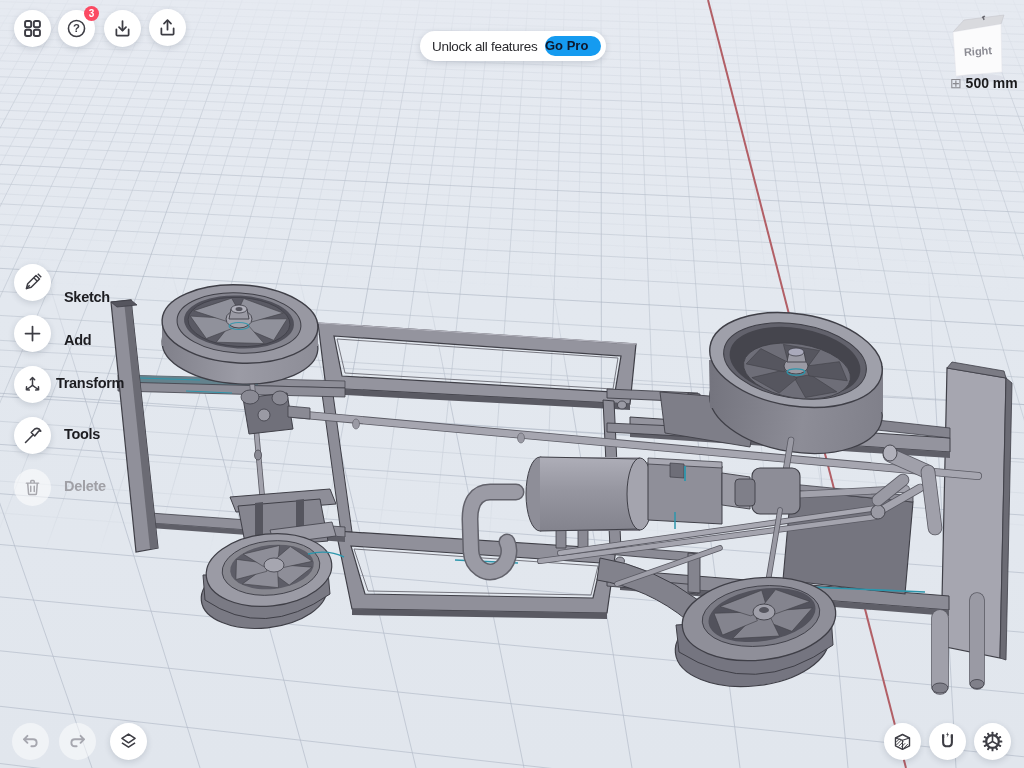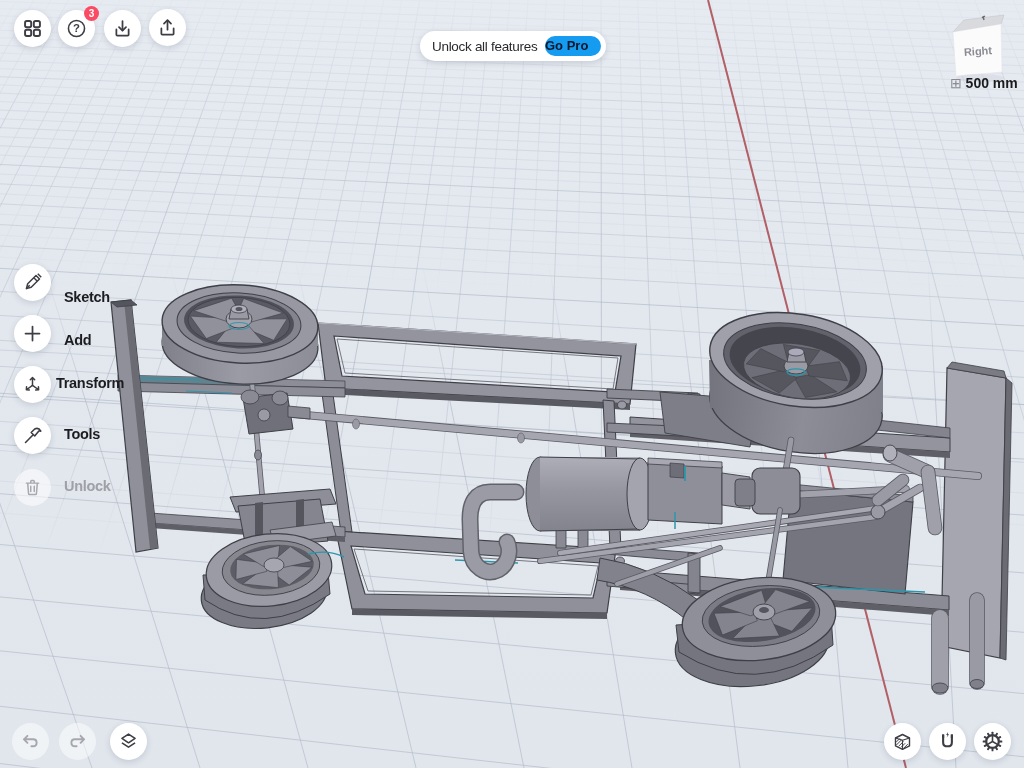--- a/index.html
+++ b/index.html
@@ -468,21 +468,21 @@
     </div>
 <div style="position:absolute;left:64px;top:426px;font:600 14.5px 'Liberation Sans';letter-spacing:-0.3px;color:#1d1d21">Tools</div>
 <div style="position:absolute;left:14px;top:469px;width:37px;height:37px;border-radius:50%;background:rgba(255,255,255,0.55);">
       <svg width="21" height="21" viewBox="0 0 24 24" style="position:absolute;left:8.0px;top:8.0px">
         <g fill="none" stroke="#a8a8ae" stroke-width="1.7" stroke-linecap="round">
           <path d="M5,7 L19,7 M10,7 L10,5 Q10,4 11,4 L13,4 Q14,4 14,5 L14,7 M6.5,7 L7.5,19 Q7.6,20 8.6,20 L15.4,20 Q16.4,20 16.5,19 L17.5,7"></path>
           <path d="M10,10.5 L10,16.5 M14,10.5 L14,16.5"></path>
         </g>
       </svg>
     </div>
-<div style="position:absolute;left:64px;top:478px;font:600 14.5px 'Liberation Sans';letter-spacing:-0.3px;color:#a0a0a6">Unlock</div>
+<div style="position:absolute;left:64px;top:478px;font:600 14.5px 'Liberation Sans';letter-spacing:-0.3px;color:#a0a0a6">Delete</div>
 <div style="position:absolute;left:12px;top:723px;width:37px;height:37px;border-radius:50%;background:rgba(255,255,255,0.5);">
       <svg width="21" height="21" viewBox="0 0 24 24" style="position:absolute;left:8.0px;top:8.0px">
         <g fill="none" stroke="#a6a7af" stroke-width="2.2" stroke-linecap="round" stroke-linejoin="round">
           <path d="M8.5,5.5 L4.5,9.5 L8.5,13.5 M4.5,9.5 L15,9.5 Q19,9.5 19,13.5 Q19,17.5 15,17.5 L13,17.5"></path>
         </g>
       </svg>
     </div>
 <div style="position:absolute;left:59px;top:723px;width:37px;height:37px;border-radius:50%;background:rgba(255,255,255,0.5);">
       <svg width="21" height="21" viewBox="0 0 24 24" style="position:absolute;left:8.0px;top:8.0px">
         <g fill="none" stroke="#a6a7af" stroke-width="2.2" stroke-linecap="round" stroke-linejoin="round">

